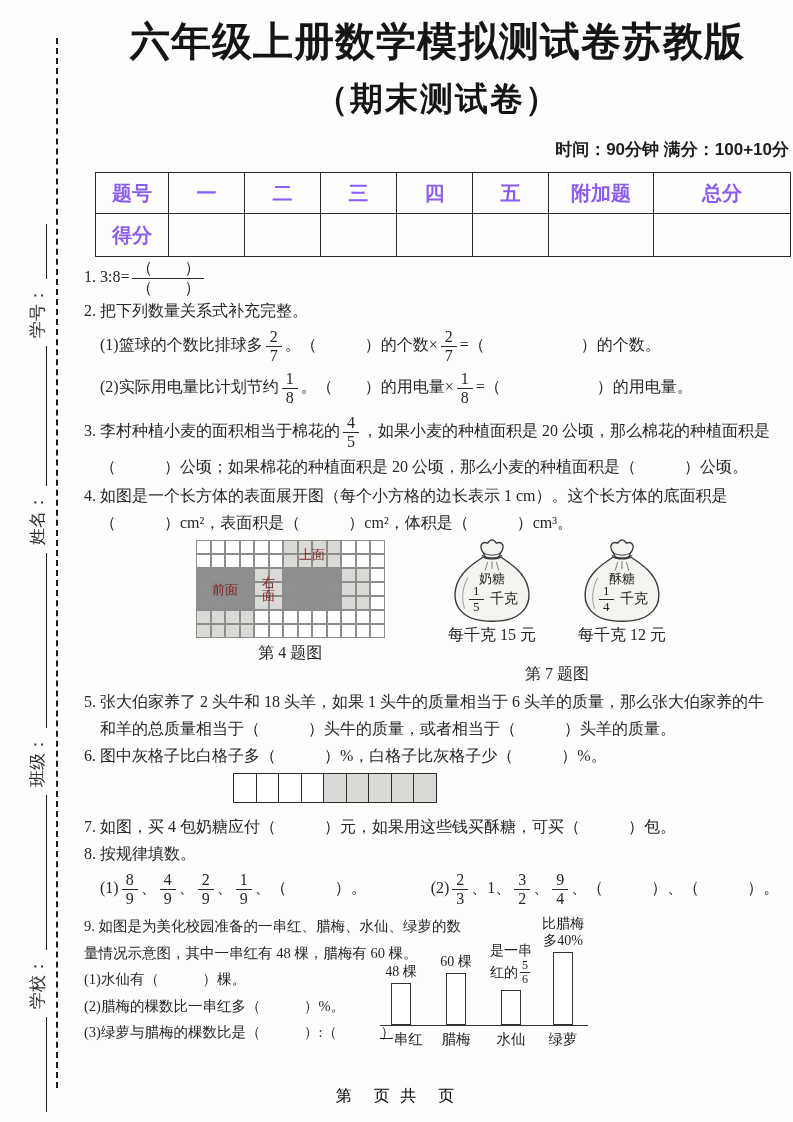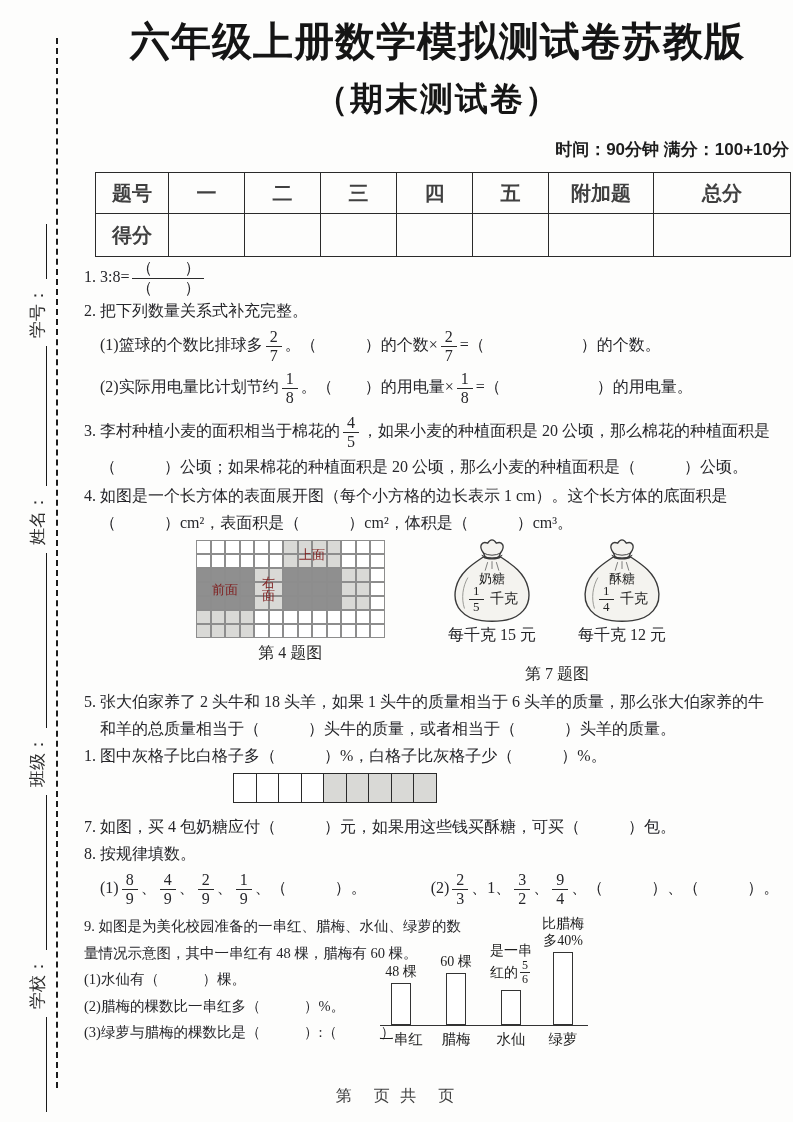--- a/index.html
+++ b/index.html
@@ -16,21 +16,21 @@
   
   .content{position:absolute;left:84px;top:0;width:707px;}
   .title{margin:14px 0 0 0;text-align:center;font-size:40px;font-weight:bold;
          font-family:"Liberation Sans","DejaVu Sans",sans-serif;letter-spacing:1px;color:#151515;}
   .subtitle{margin:8px 0 0 0;text-align:center;font-size:33px;font-weight:bold;
             font-family:"Liberation Sans","DejaVu Sans",sans-serif;letter-spacing:2px;color:#151515;}
   .info{margin-top:16px;text-align:right;font-size:17px;font-weight:600;
         font-family:"Liberation Sans","DejaVu Sans",sans-serif;color:#1d1d1d;padding-right:2px;}
   table.score{border-collapse:collapse;margin-left:11px;margin-top:11px;table-layout:fixed;}
   table.score td{border:1.7px solid #2a2a2a;text-align:center;font-size:20px;font-weight:bold;
-                 color:#404040;height:40px;padding:0;}
+                 color:#8b5cf6;height:40px;padding:0;}
   table.score tr.vrow td{height:42px;}
   .section{margin-top:9px;font-size:17px;line-height:23px;}
   .sec-bold{font-weight:bold;color:#222;}
   .sec-note{color:#8b8b80;font-size:15px;}
   .ln{font-size:16px;line-height:27px;white-space:nowrap;}
   .eq{font-size:16px;line-height:42px;white-space:nowrap;}
   .indent{padding-left:16px;}
   .frac{display:inline-block;vertical-align:middle;text-align:center;line-height:1.15;margin:0 3px;}
   .fn{display:block;padding:0 4px;border-bottom:1.3px solid #2a2a2a;}
   .fd{display:block;padding:0 4px;}
@@ -68,21 +68,21 @@
   .q9text{width:320px;}
   .q9text .ln{font-size:14.5px;line-height:26.5px;}
   .chart{position:absolute;left:296px;top:2px;width:214px;height:134px;font-size:14px;}
   .axis{position:absolute;left:0;width:208px;top:110px;border-top:1.7px solid #333;}
   .bar{position:absolute;bottom:24px;width:20px;box-sizing:border-box;border:1.5px solid #333;background:#fff;}
   .ann{position:absolute;transform:translateX(-50%);text-align:center;width:92px;line-height:17px;color:#1d1d1d;}
   .ann .frac{font-size:12px;margin:0 2px;}
   .ann .fn,.ann .fd{padding:0 2px;}
   .xlab{position:absolute;top:115px;transform:translateX(-50%);white-space:nowrap;font-size:14.5px;color:#1d1d1d;}
   .footer{position:absolute;left:0;right:0;top:1086px;text-align:center;font-size:16px;
-          letter-spacing:3px;color:#404040;font-family:"Liberation Sans","DejaVu Sans",sans-serif;}
+          letter-spacing:3px;color:#000000;font-family:"Liberation Sans","DejaVu Sans",sans-serif;}
 </style>
 </head>
 <body>
 
 <div class="page">
 
   <div class="dashline"></div>
 
   <div class="sidebar">
     <span class="sline w95"></span>
@@ -282,21 +282,21 @@
             <div class="bag-price">每千克 12 元</div>
           </div>
         </div>
         <div class="fig-caption">第 7 题图</div>
       </div>
     </div>
 
     <div class="ln" style="margin-top:16px">5. 张大伯家养了 2 头牛和 18 头羊，如果 1 头牛的质量相当于 6 头羊的质量，那么张大伯家养的牛</div>
     <div class="ln indent">和羊的总质量相当于（　　　）头牛的质量，或者相当于（　　　）头羊的质量。</div>
 
-    <div class="ln">1. 图中灰格子比白格子多（　　　）%，白格子比灰格子少（　　　）%。</div>
+    <div class="ln">6. 图中灰格子比白格子多（　　　）%，白格子比灰格子少（　　　）%。</div>
     <div class="stripwrap">
       <div class="strip">
           <div class="scell"></div>
           <div class="scell"></div>
           <div class="scell"></div>
           <div class="scell"></div>
           <div class="scell sgray"></div>
           <div class="scell sgray"></div>
           <div class="scell sgray"></div>
           <div class="scell sgray"></div>

